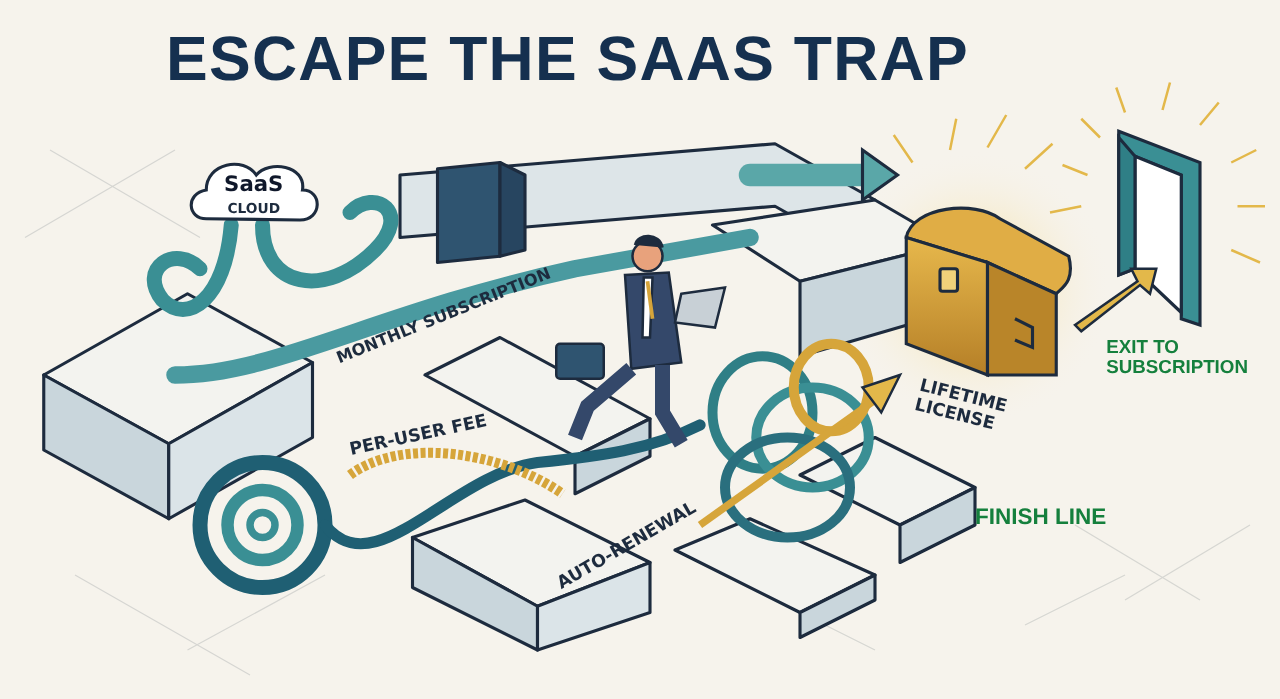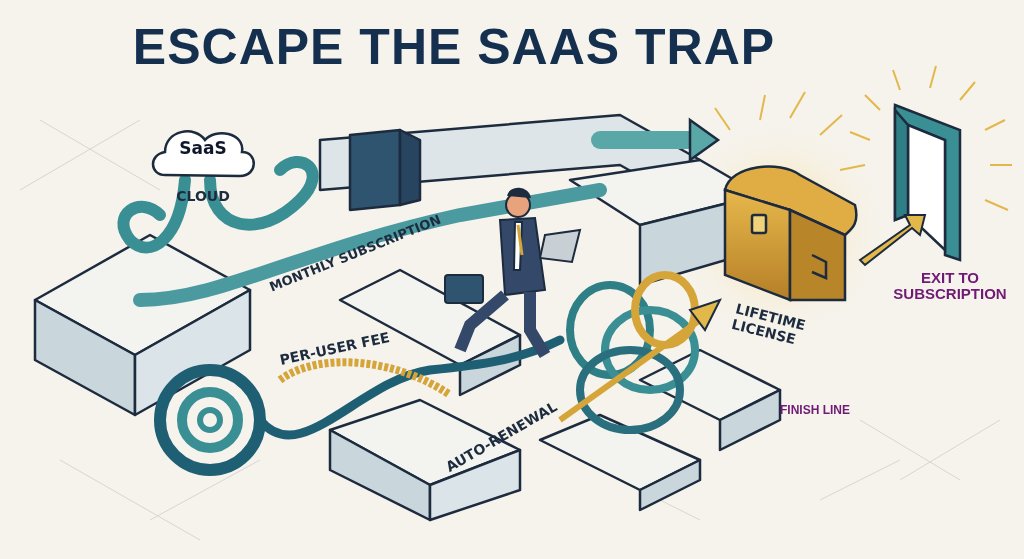--- a/index.html
+++ b/index.html
@@ -1,22 +1,22 @@
 <!DOCTYPE html>
 <html><head>
 <meta charset="utf-8">
 <style>
   html, body { margin:0; padding:0; }
   body { width:1024px; height:559px; background:#f6f3ec; overflow:hidden; position:relative; font-family:"DejaVu Sans", sans-serif; }
   .title { position:absolute; left:0; top:18px; width:908px; text-align:center; font-family:"Liberation Sans", sans-serif; font-weight:bold; font-size:50px; letter-spacing:1px; color:#15304f; }
   svg.scene { position:absolute; left:0; top:0; }
   .lbl { position:absolute; font-family:"DejaVu Sans", sans-serif; font-weight:bold; color:#1d2b3e; white-space:nowrap; transform-origin:left center; }
   .cloud-title { position:absolute; left:158px; top:138px; width:90px; text-align:center; font-family:"DejaVu Sans", sans-serif; font-weight:bold; font-size:17px; color:#0f172a; }
-  .cloud-sub { position:absolute; left:158px; top:160px; width:90px; text-align:center; font-family:"DejaVu Sans", sans-serif; font-weight:bold; font-size:14px; color:#1d2b3e;margin-top:28px; }
-  .block-lbl { position:absolute; font-family:"Liberation Sans", sans-serif; font-weight:bold; color:#701a75; text-align:center; line-height:1.05; }
+  .cloud-sub { position:absolute; left:158px; top:160px; width:90px; text-align:center; font-family:"DejaVu Sans", sans-serif; font-weight:bold; font-size:11px; color:#1d2b3e; }
+  .block-lbl { position:absolute; font-family:"Liberation Sans", sans-serif; font-weight:bold; color:#15803d; line-height:1.05; }
 </style>
 </head>
 <body>
 
 <div class="title">ESCAPE THE SAAS TRAP</div>
 
 <svg class="scene" width="1024" height="559" viewBox="0 0 1024 559">
   <defs>
     <radialGradient id="glow" cx="50%" cy="50%" r="50%">
       <stop offset="0%" stop-color="#f7d77a" stop-opacity="0.9"></stop>
@@ -125,13 +125,13 @@
 <div class="lbl" style="left:447px; top:460px; font-size:14px; transform:rotate(-30deg);">AUTO-RENEWAL</div>
 
 <div class="lbl" style="left:734px; top:300px; font-size:14px; line-height:16px; transform:rotate(14deg);">
   <div>LIFETIME</div>
   <div>LICENSE</div>
 </div>
 <div class="block-lbl" style="left:885px; top:270px; width:130px; font-size:15px;">
   <div>EXIT TO</div>
   <div>SUBSCRIPTION</div>
 </div>
-<div class="block-lbl" style="left:780px; top:404px; font-size:12px;">FINISH LINE</div>
+<div class="block-lbl" style="left:780px; top:404px; font-size:18px;">FINISH LINE</div>
 
 </body></html>

